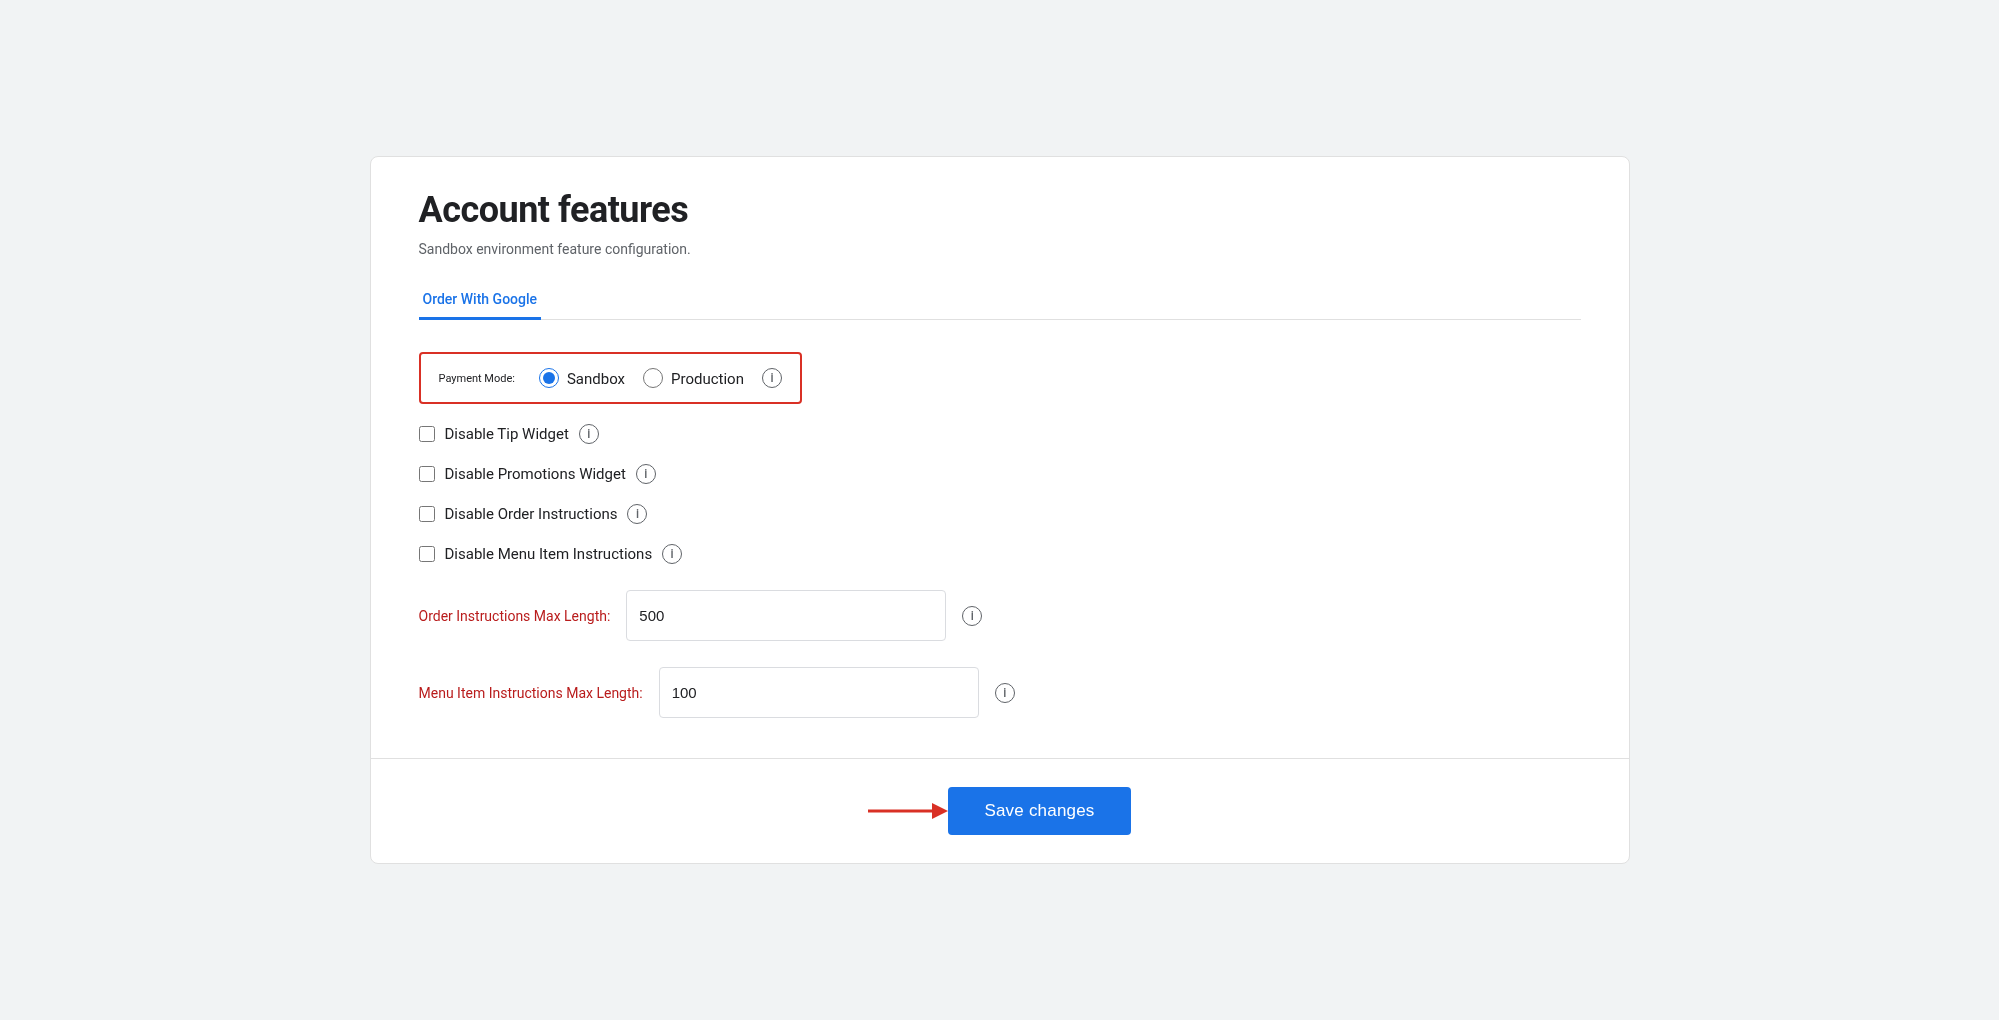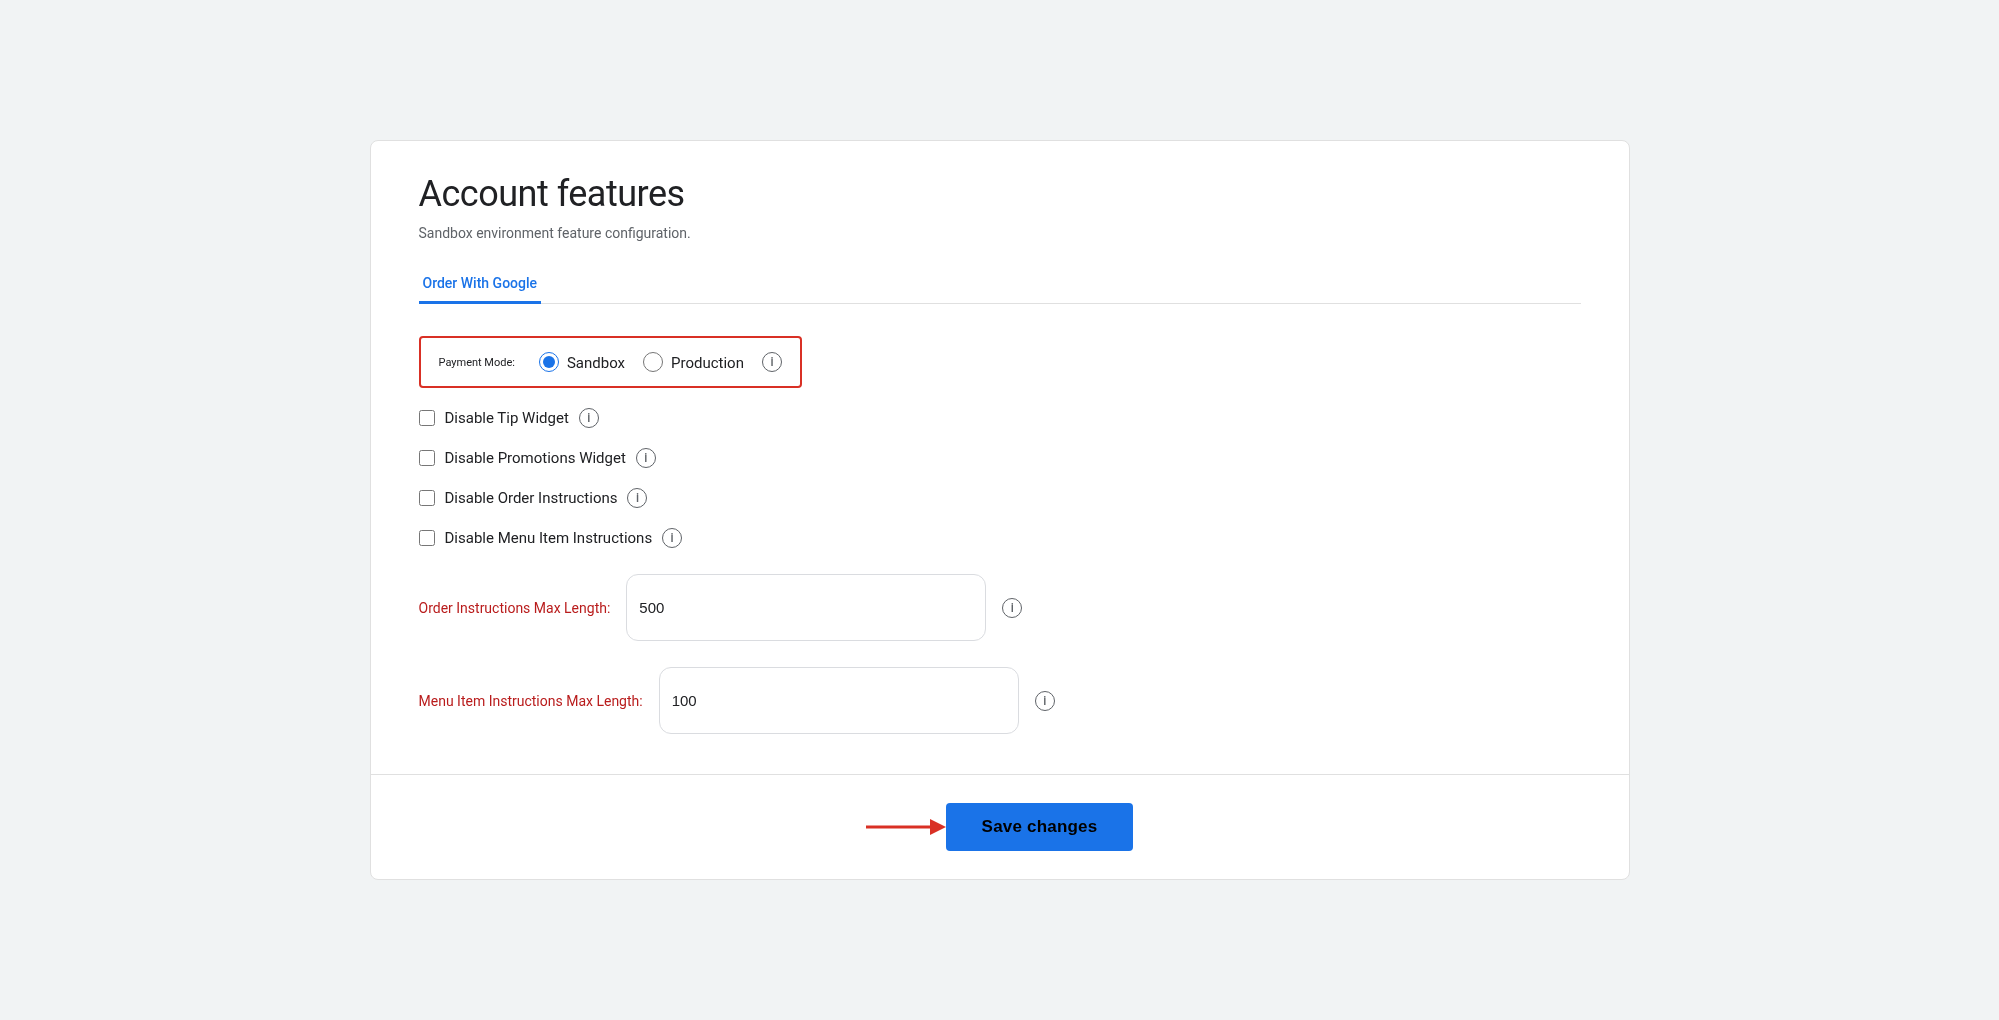--- a/index.html
+++ b/index.html
@@ -22,21 +22,21 @@
       width: 1260px;
       overflow: hidden;
     }
 
     .card-body {
       padding: 32px 48px 40px 48px;
     }
 
     .page-title {
       font-size: 36px;
-      font-weight: 400;
+      font-weight: 700;
       color: #202124;
       margin-bottom: 10px;
       letter-spacing: -0.5px;
     }
 
     .page-subtitle {
       font-size: 14px;
       color: #5f6368;
       margin-bottom: 24px;
     }
@@ -141,25 +141,25 @@
     }
 
     .input-row-label {
       font-size: 14px;
       color: #b91c1c;
       white-space: nowrap;
     }
 
     .text-input {
       border: 1px solid #dadce0;
-      border-radius: 12px;
-      padding: 24px 12px;
+      border-radius: 4px;
+      padding: 16px 12px;
       font-size: 15px;
       color: #202124;
-      width: 360px;
+      width: 320px;
       outline: none;
     }
 
     .card-footer {
       border-top: 1px solid #e0e0e0;
       padding: 28px 48px;
       display: flex;
       align-items: center;
       justify-content: center;
       position: relative;
@@ -172,26 +172,26 @@
     }
 
     .red-arrow {
       width: 80px;
       height: 24px;
       margin-right: 0;
     }
 
     .save-button {
       background: #1a73e8;
-      color: #000000;
+      color: #ffffff;
       border: none;
       border-radius: 4px;
       padding: 14px 36px;
       font-size: 17px;
-      font-weight: 700;
+      font-weight: 400;
       cursor: pointer;
       letter-spacing: 0.2px;
     }
   </style>
 </head>
 <body>
 
 <div class="card">
   <div class="card-body">
 

